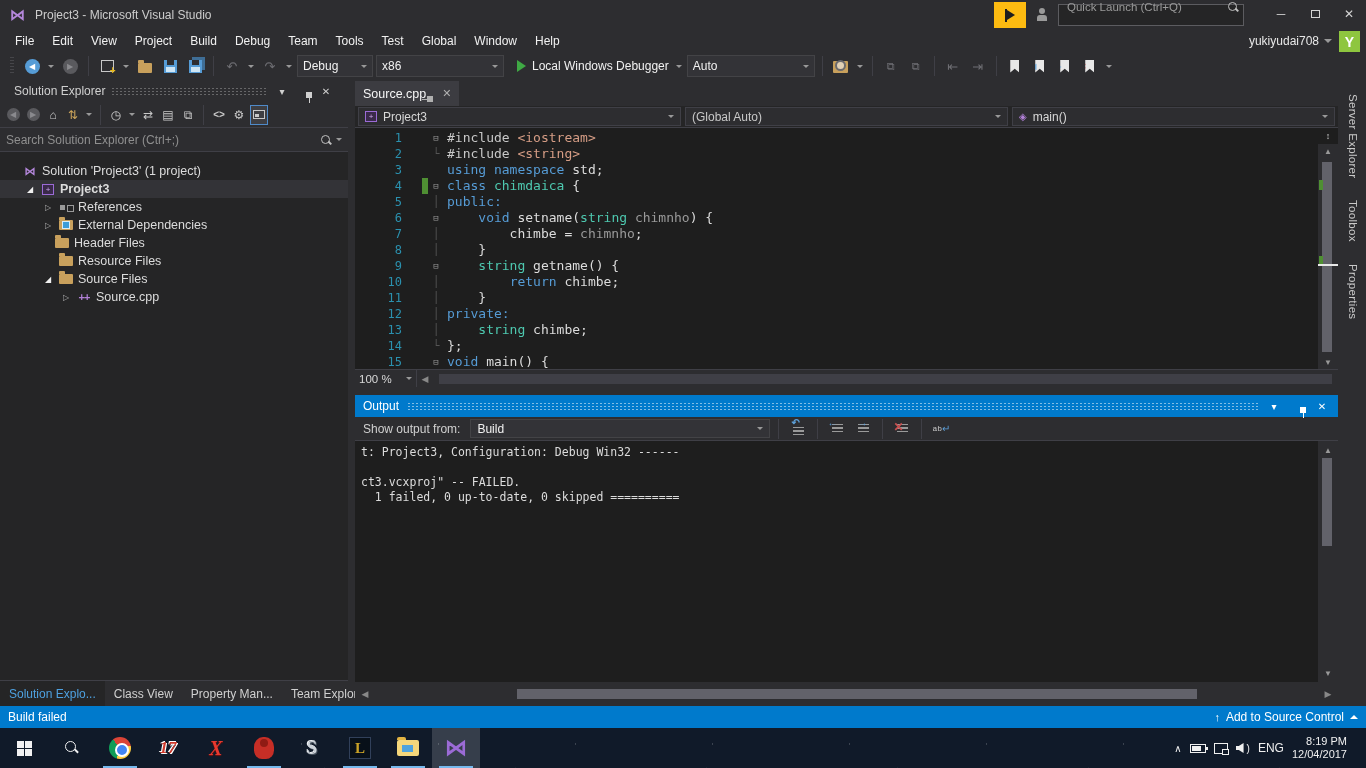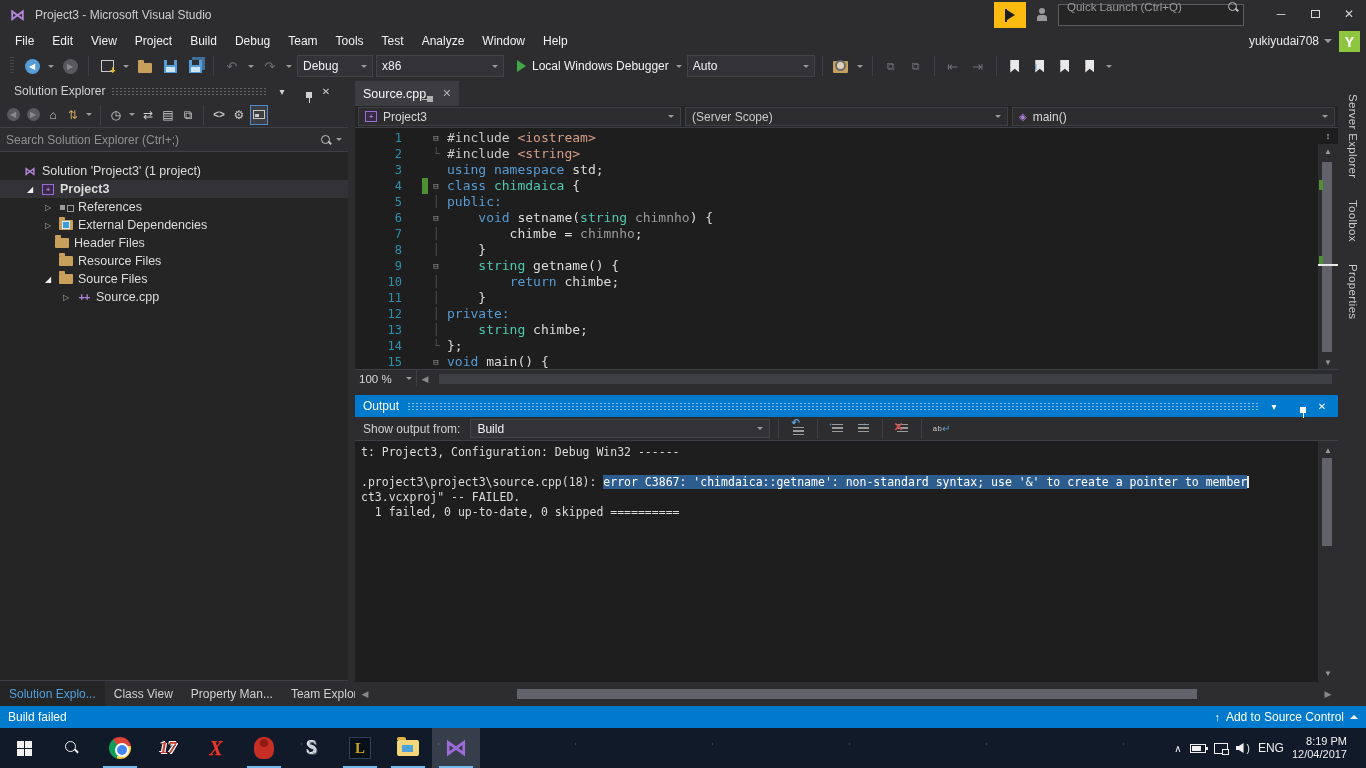--- a/index.html
+++ b/index.html
@@ -231,21 +231,21 @@
   <div id="menubar" class="abs">
       <span class="menu-item">File</span>
       <span class="menu-item">Edit</span>
       <span class="menu-item">View</span>
       <span class="menu-item">Project</span>
       <span class="menu-item">Build</span>
       <span class="menu-item">Debug</span>
       <span class="menu-item">Team</span>
       <span class="menu-item">Tools</span>
       <span class="menu-item">Test</span>
-      <span class="menu-item">Analyze</span>
+      <span class="menu-item">Global</span>
       <span class="menu-item">Window</span>
       <span class="menu-item">Help</span>
     </div>
   <div id="user-area">
     <span>yukiyudai708</span>
     <span class="dd-caret"></span>
   </div>
   <div id="avatar" class="abs">Y</div>
 
   <div id="toolbar" class="abs">
@@ -466,21 +466,21 @@
         <span class="tab-x">✕</span>
       </div>
     </div>
     <div id="navbar">
       <span class="nav-combo">
         <span class="ic-project">+</span>
         <span class="fill" style="flex:1">Project3</span>
           <span class="dd-s"></span>
       </span>
       <span class="nav-combo">
-        <span class="fill" style="flex:1;color:#c8c8c8">(Server Scope)</span>
+        <span class="fill" style="flex:1;color:#c8c8c8">(Global Auto)</span>
           <span class="dd-s"></span>
       </span>
       <span class="nav-combo">
         <span class="cube">◈</span>
         <span class="fill" style="flex:1">main()</span>
           <span class="dd-s"></span>
       </span>
     </div>
     <div id="code-wrap">
       <div id="code-lines">
@@ -645,21 +645,20 @@
       <span class="tsep"></span>
       <span class="oico">
           <span class="wrap-ab">ab</span>
           <span style="color:#5c9fd8;font-size:10px">↵</span>
         </span>
     </div>
     <div id="out-body">
       <div id="out-lines">
           <div class="oline"><span>t: Project3, Configuration: Debug Win32 ------</span></div>
           <div class="oline">&nbsp;</div>
-          <div class="oline"><span>.project3\project3\source.cpp(18): </span><span class="osel">error C3867: 'chimdaica::getname': non-standard syntax; use '&amp;' to create a pointer to member</span><span class="ocaret"></span></div>
           <div class="oline"><span>ct3.vcxproj" -- FAILED.</span></div>
           <div class="oline"><span>  1 failed, 0 up-to-date, 0 skipped ==========</span></div>
         </div>
       <div id="out-vscroll">
         <div class="sb-arrow" style="top:2px">▲</div>
         <div id="out-thumb"></div>
         <div class="sb-arrow" style="bottom:2px">▼</div>
       </div>
     </div>
     <div id="out-hscroll">

